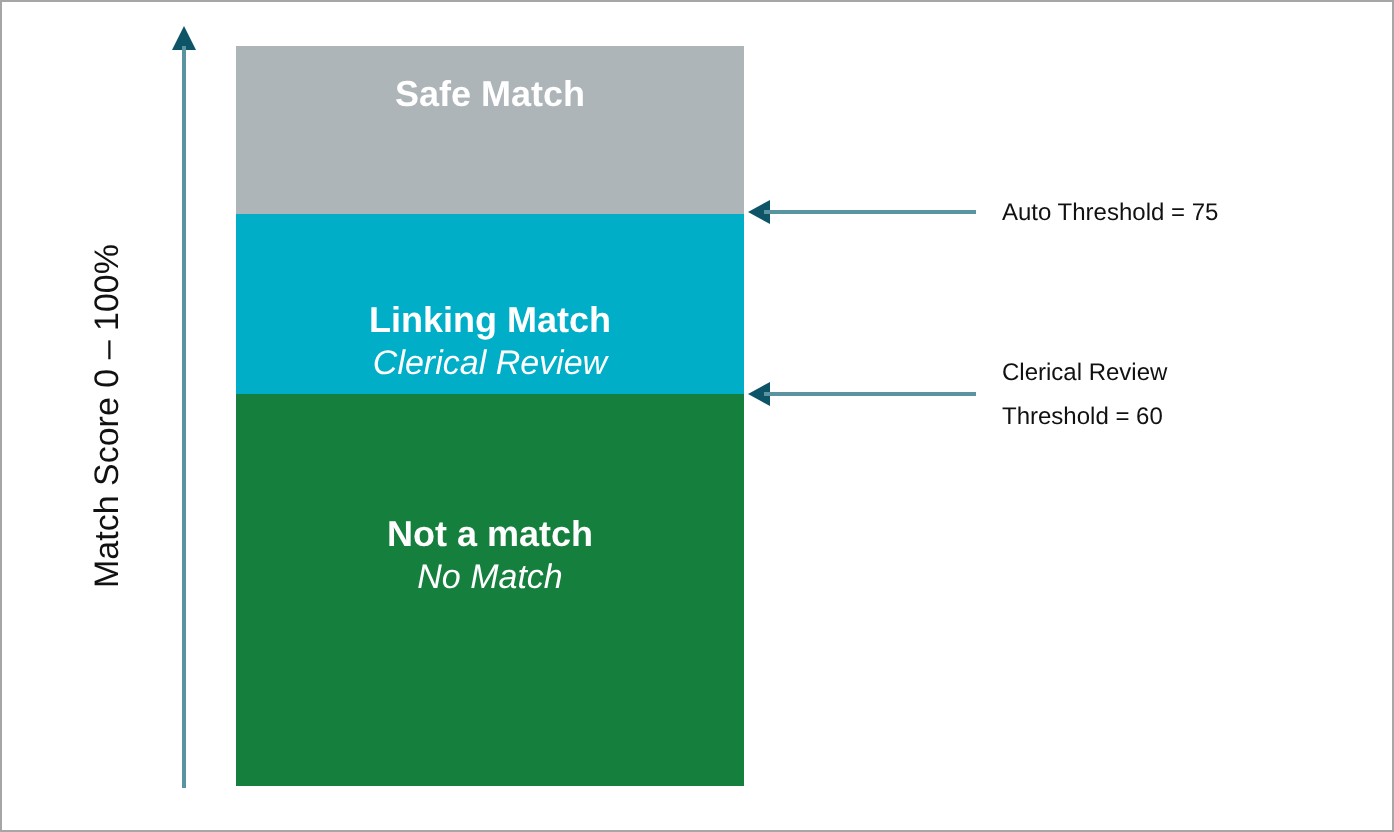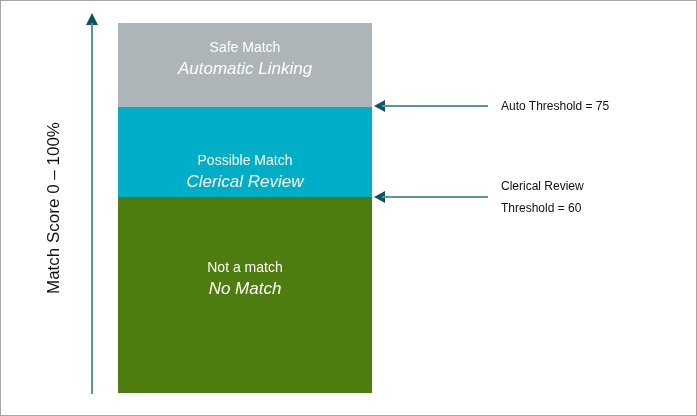--- a/index.html
+++ b/index.html
@@ -69,24 +69,25 @@
     left: 0;
     width: 100%;
     display: flex;
     flex-direction: column;
     align-items: center;
     justify-content: center;
     box-sizing: border-box;
     color: #ffffff;
   }
   .band .l1 {
-    font-size: 14px;
+    font-size: 18px;
     line-height: 22px;
     font-style: normal;
     white-space: nowrap;
+    font-weight: bold;
   }
   .band .l2 {
     font-size: 17px;
     line-height: 22px;
     font-style: italic;
     white-space: nowrap;
   }
   .band-safe {
     top: 0;
     height: 84px;
@@ -97,21 +98,21 @@
   .band-possible {
     top: 84px;
     height: 90px;
     background: #00aec7;
     justify-content: flex-start;
     padding-top: 42px;
   }
   .band-nomatch {
     top: 174px;
     height: 196px;
-    background: #4d7c0f;
+    background: #15803d;
     justify-content: flex-start;
     padding-top: 59px;
   }
 
   
   .callout-line {
     position: absolute;
     height: 2px;
     background: #5b94a1;
   }
@@ -145,25 +146,24 @@
 <div id="canvas">
 
   <div class="axis-arrow"></div>
   <div class="axis-line"></div>
   <div class="axis-label">Match Score 0 – 100%</div>
 
   <div class="bar">
 
     <div class="band band-safe">
       <span class="l1">Safe Match</span>
-      <span class="l2">Automatic Linking</span>
     </div>
 
     <div class="band band-possible">
-      <span class="l1">Possible Match</span>
+      <span class="l1">Linking Match</span>
       <span class="l2">Clerical Review</span>
     </div>
 
     <div class="band band-nomatch">
       <span class="l1">Not a match</span>
       <span class="l2">No Match</span>
     </div>
 
   </div>
 

